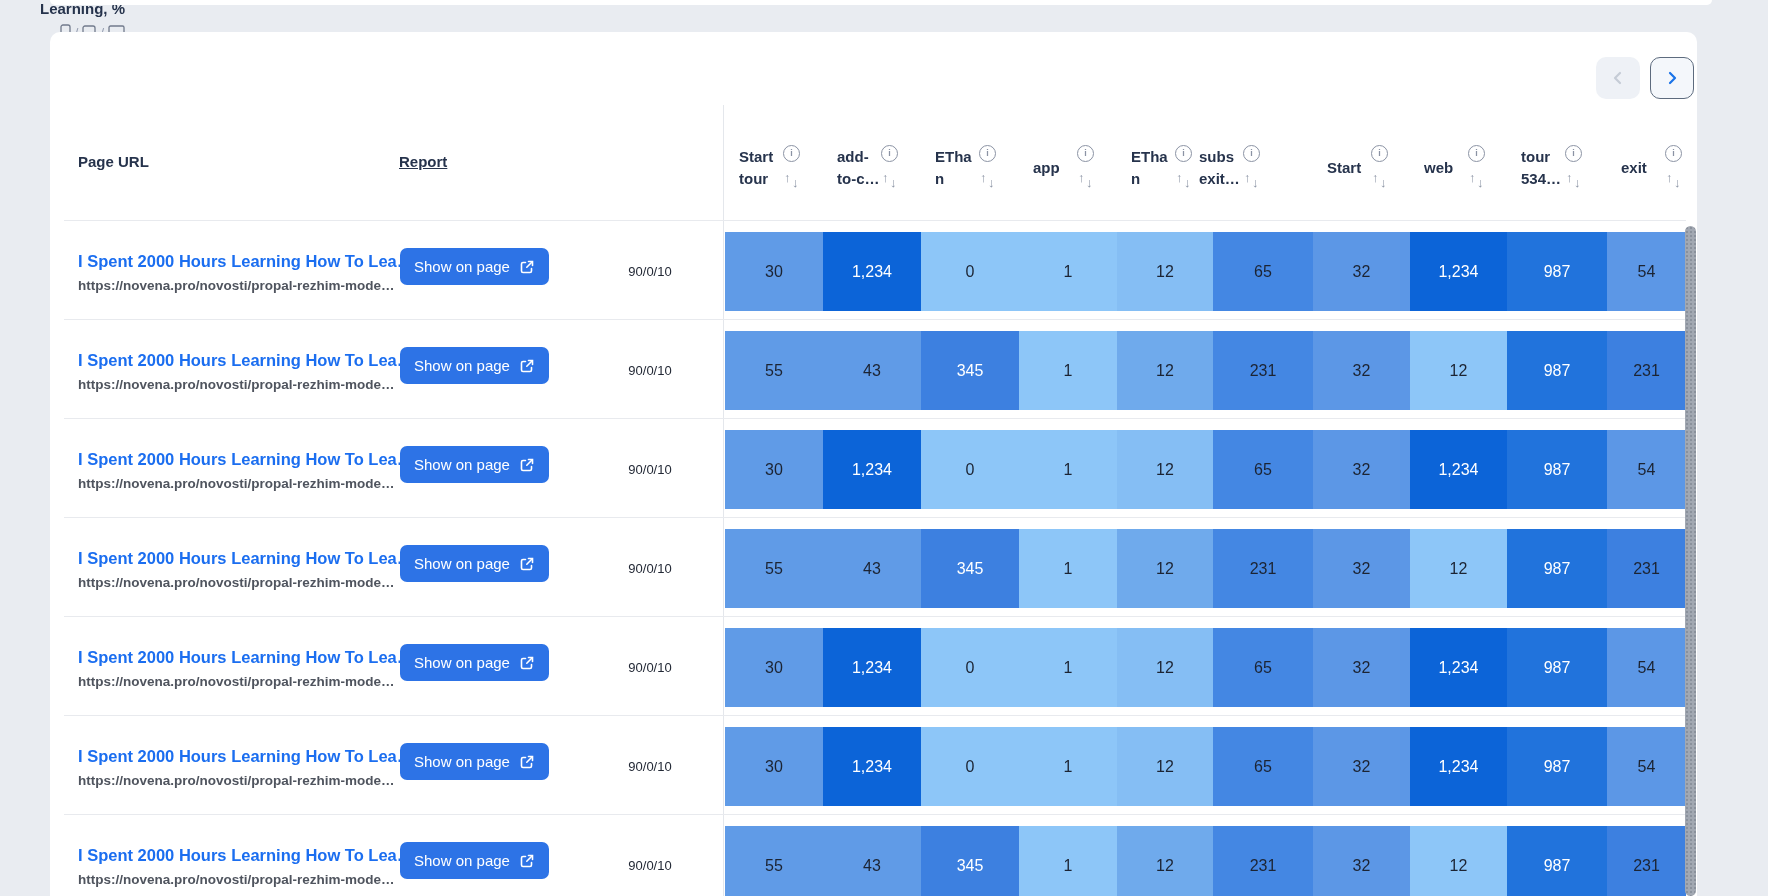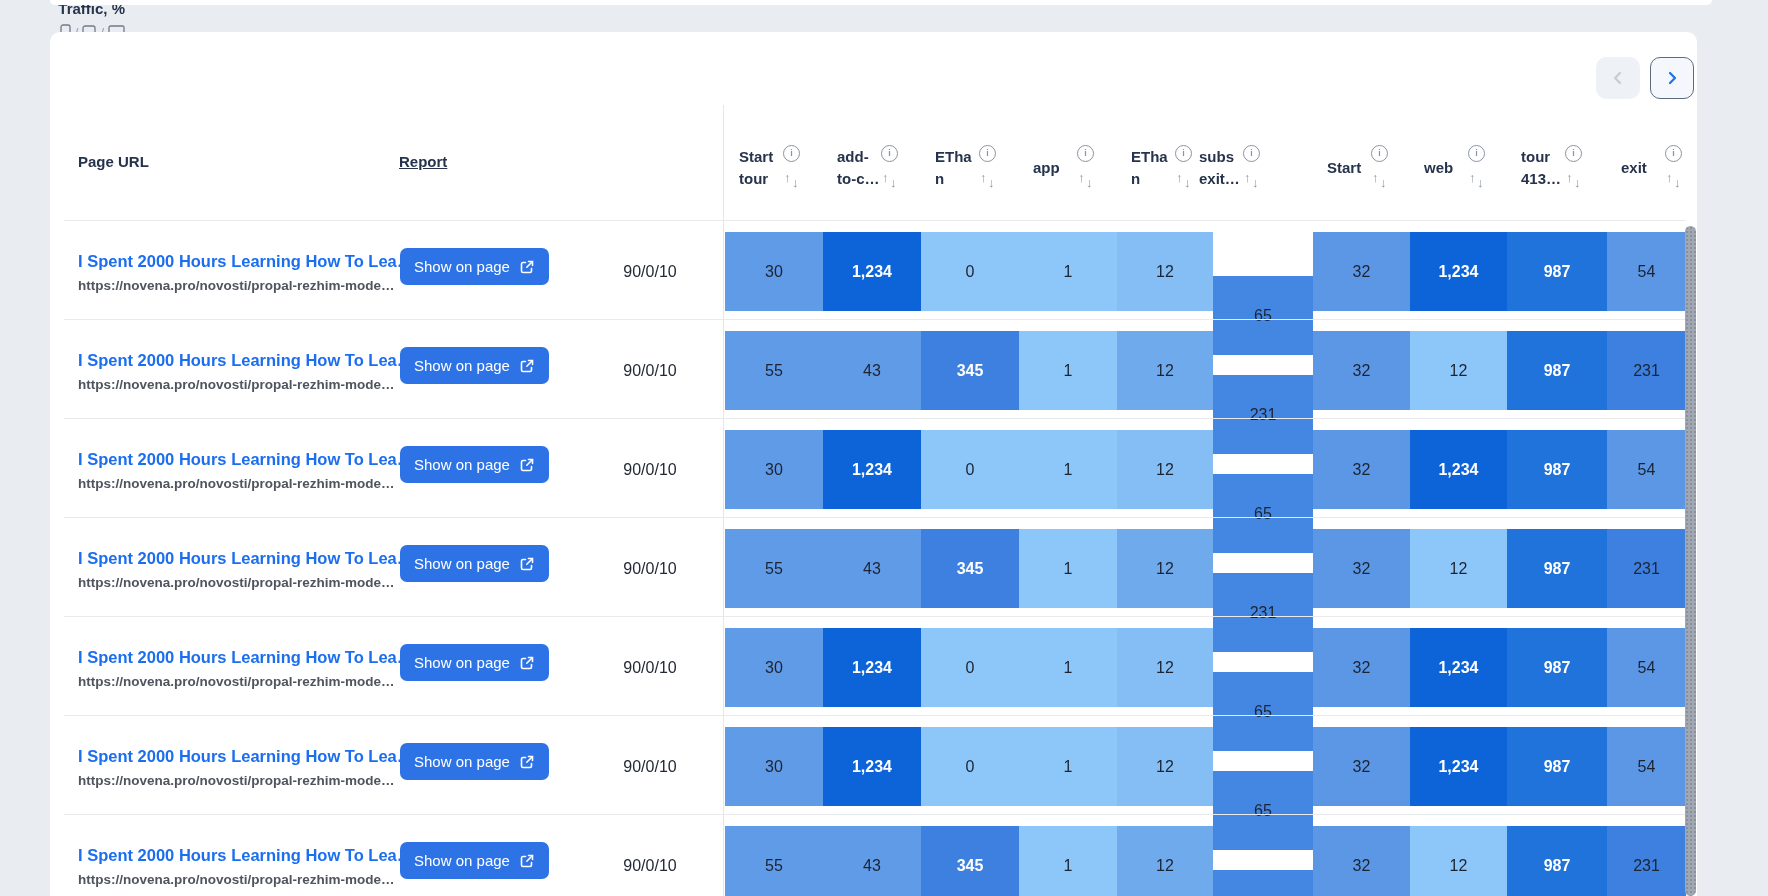--- a/index.html
+++ b/index.html
@@ -39,25 +39,25 @@
   .info-glyph{font-size:9px;font-weight:bold;color:#8b93a4;font-style:normal;line-height:1;}
   .sort-ic{position:absolute;left:0;top:55px;width:22px;height:22px;cursor:pointer;color:#8b93a4;font-size:13px;}
   .sort-ic .au{position:absolute;left:1px;top:0;}
   .sort-ic .ad{position:absolute;left:9px;top:5px;}
 
   
   .row{position:absolute;left:64px;width:1622px;height:99px;border-top:1px solid #e8eaee;}
   .page-link{position:absolute;left:14px;top:31px;font-size:16.5px;font-weight:bold;color:#1b6ef0;text-decoration:none;white-space:nowrap;cursor:pointer;}
   .page-url{position:absolute;left:14px;top:57px;font-size:13.5px;font-weight:bold;color:#4f545e;white-space:nowrap;}
   .show-btn{position:absolute;left:336px;top:27px;height:37px;padding:0 14px;background:#2d73e6;color:#fff;border:none;border-radius:7px;font-family:"Liberation Sans",sans-serif;font-size:15px;display:flex;align-items:center;gap:9px;cursor:pointer;}
-  .traffic-val{position:absolute;left:526px;top:11px;width:120px;height:79px;line-height:79px;text-align:center;font-size:16px;color:#232936;}
+  .traffic-val{position:absolute;left:526px;top:11px;width:120px;height:79px;line-height:79px;text-align:center;font-size:13px;color:#232936;}
   .band{position:absolute;left:661px;top:11px;width:961px;height:79px;padding-left:16px;}
   .cell{position:absolute;top:0;height:79px;line-height:79px;text-align:center;font-size:16px;color:#1c2433;}
-  .cell.w{color:#fff;font-weight:bold;}
-  .cell.dots{background-image:radial-gradient(rgba(255,255,255,.25) 1px,transparent 1.3px);background-size:6px 6px;margin-top:44px;}
+  .cell.w{color:#fff;}
+  .cell.dots{background-image:radial-gradient(rgba(255,255,255,.25) 1px,transparent 1.3px);background-size:6px 6px;}
 
   
   .scrollbar{position:absolute;left:1685px;top:226px;width:11px;height:670px;background:#a2a8b2;border-radius:6px;background-image:radial-gradient(#8a919c 1px,transparent 1.1px);background-size:4px 4px;cursor:grab;}
 </style>
 </head>
 <body>
 
 <div id="stage">
   <div class="top-sliver"></div>
   <div class="card"></div>
@@ -69,21 +69,21 @@
   </button>
   <button class="pg-btn pg-next">
     <svg width="16" height="16" viewBox="0 0 16 16">
       <polyline points="6,3 11,8 6,13" fill="none" stroke="#1a73e8" stroke-width="2.2" stroke-linecap="round" stroke-linejoin="round"></polyline>
     </svg>
   </button>
 
   <div class="fixed-head h-pageurl">Page URL</div>
   <div class="fixed-head h-report">Report</div>
   <div class="h-traffic">
-    <div class="t-label">Traffic, %</div>
+    <div class="t-label">Learning, %</div>
     <div class="t-devices">
       <svg width="11" height="16" viewBox="0 0 11 16">
         <rect x="1" y="1" width="9" height="14" rx="2" fill="none" stroke="#717a8c" stroke-width="1.3"></rect>
       </svg>
       <span>/</span>
       <svg width="14" height="15" viewBox="0 0 14 15">
         <rect x="1" y="1" width="12" height="13" rx="2" fill="none" stroke="#717a8c" stroke-width="1.3"></rect>
       </svg>
       <span>/</span>
       <svg width="17" height="15" viewBox="0 0 17 15">
@@ -221,21 +221,21 @@
       <span class="sort-ic">
             <span class="au">↑</span>
             <span class="ad">↓</span>
           </span>
     </div>
   </div>
 
   <div class="mcol" style="left: 1507px; width: 100px;">
     <div class="mcol-label">
       <div class="l1">tour</div>
-      <div class="l2">413…</div>
+      <div class="l2">534…</div>
     </div>
     <div class="mcol-icons">
       <span class="info-ic">
             <i class="info-glyph">i</i>
           </span>
       <span class="sort-ic">
             <span class="au">↑</span>
             <span class="ad">↓</span>
           </span>
     </div>

